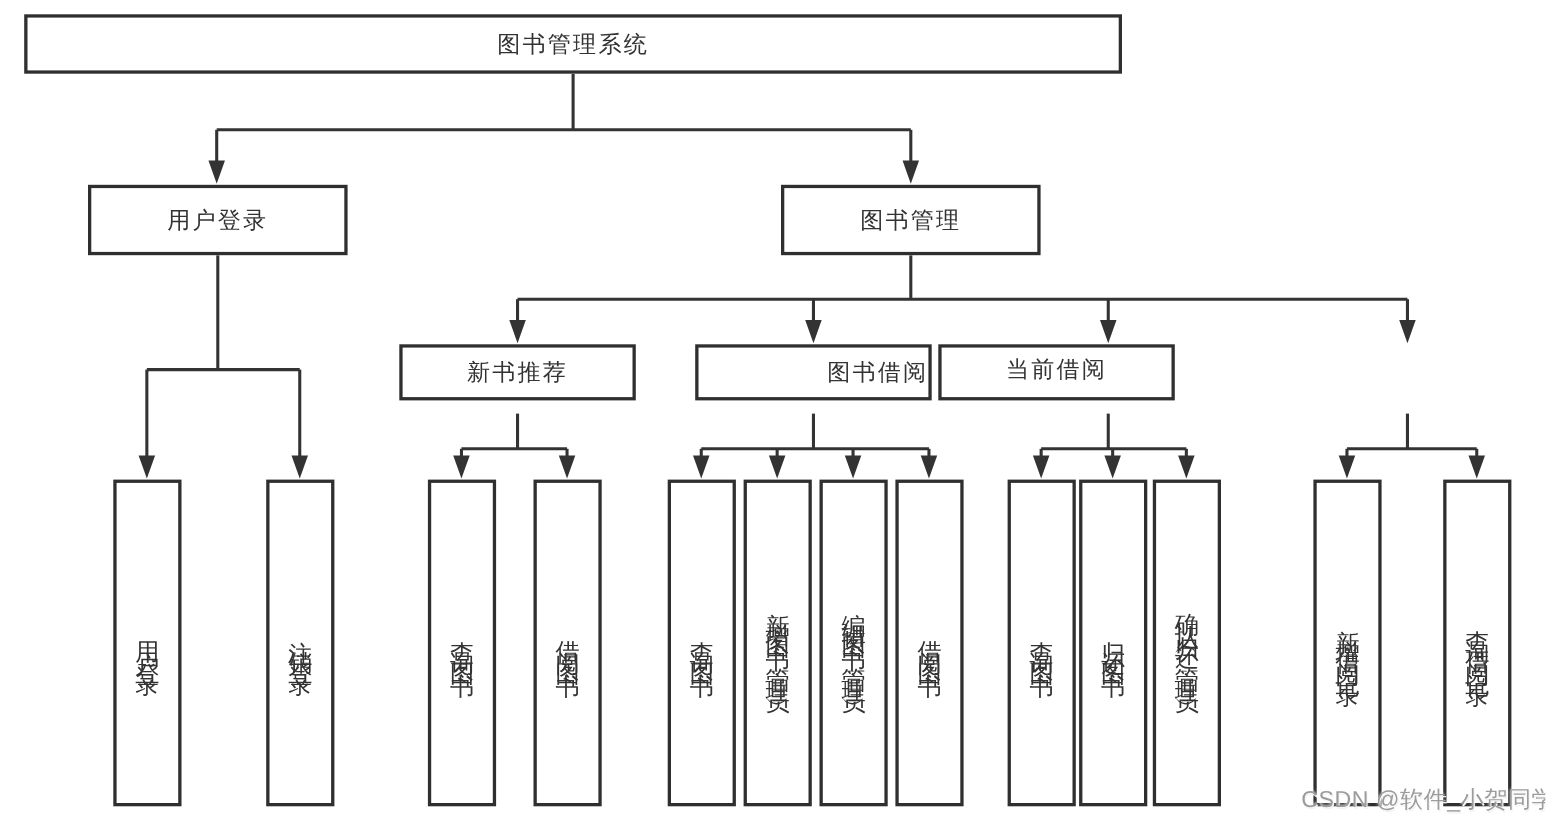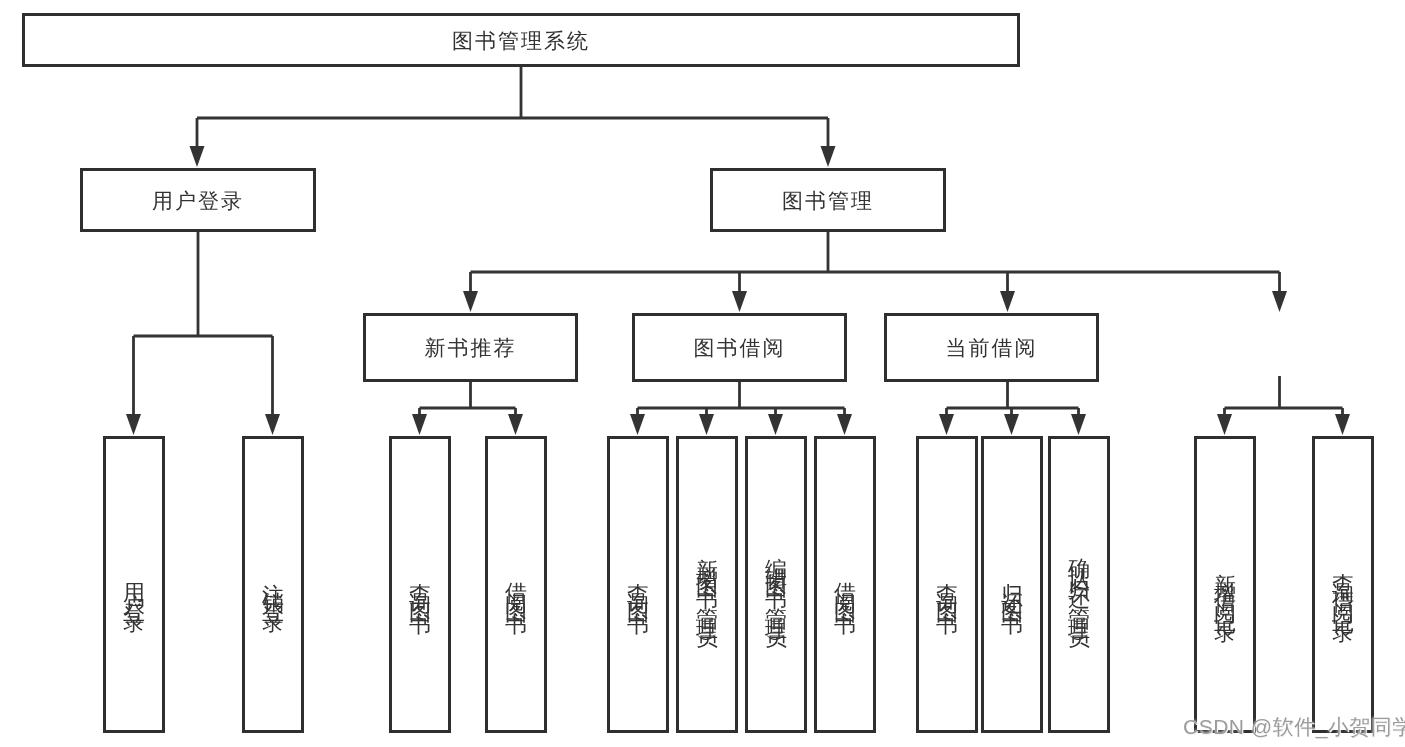--- a/index.html
+++ b/index.html
@@ -45,24 +45,24 @@
   }
   .node-h {
     font-size: 21px;
     letter-spacing: 2px;
     line-height: 1;
   }
   .node-root   { left: 22px;  top: 13px;  width: 998px; height: 54px; justify-content: center; }
   .node-l2     { top: 168px; width: 236px; height: 64px; }
   .node-l2-a   { left: 80px; }
   .node-l2-b   { left: 710px; align-items: center; }
-  .node-l3     { top: 313px; width: 215px; height: 69px; }
+  .node-l3     { top: 313px; width: 215px; height: 51px; }
   .node-l3-a   { left: 363px; }
-  .node-l3-b   { left: 632px; }
-  .node-l3-c   { left: 884px; }
+  .node-l3-b   { left: 632px; justify-content: flex-end; }
+  .node-l3-c   { left: 853px; font-family: Liberation Mono, monospace; }
   .node-l3-d   { left: 1172px; }
   .leaf {
     top: 436px;
     width: 62px;
     height: 297px;
   }
   .leaf span {
     writing-mode: vertical-rl;
     text-orientation: mixed;
     font-size: 22px;

